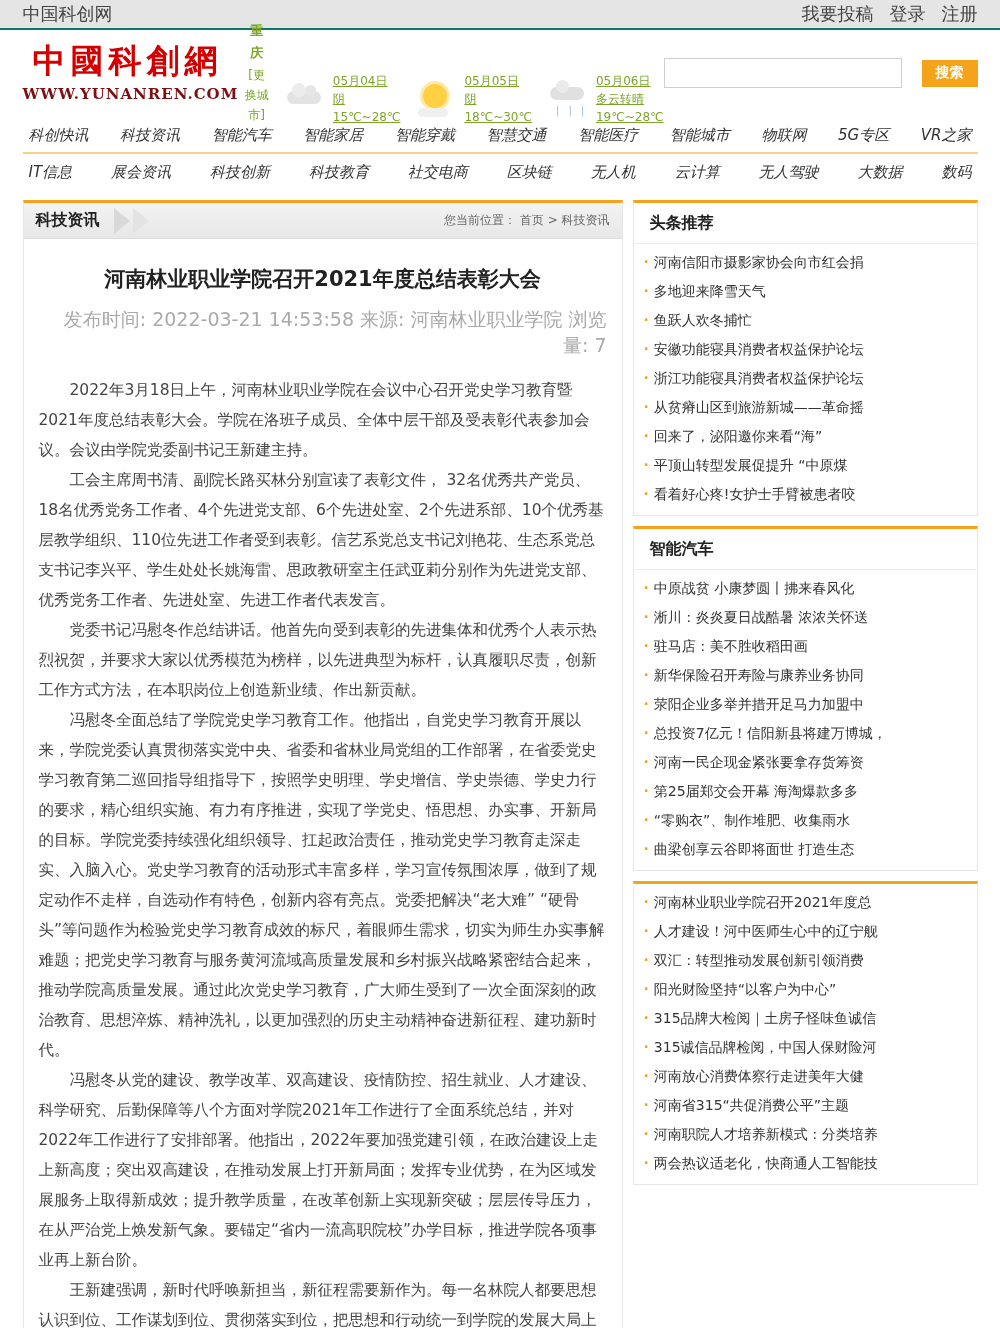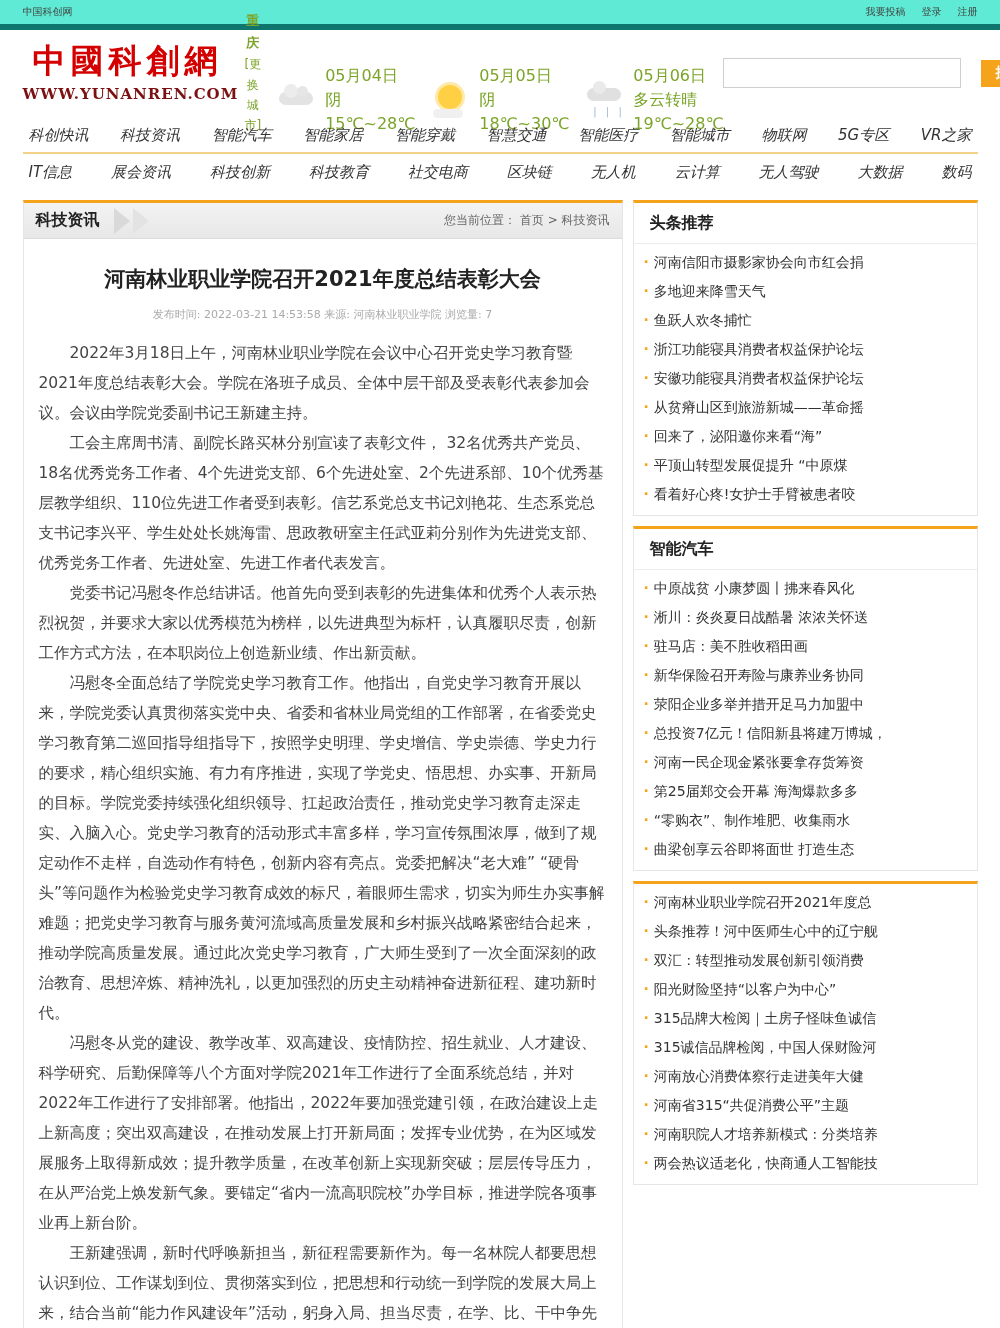--- a/index.html
+++ b/index.html
@@ -6,23 +6,23 @@
   body {
     margin: 0;
     background: #ffffff;
     color: #404040;
     font-family: "DejaVu Sans", "Liberation Sans", sans-serif;
     width: 1000px;
   }
   
   .topbar {
     height: 30px;
-    background: #5eead4;
-    border-bottom: 6px solid #0f766e;
-    font-size: 10px;
+    background: #e5e5e5;
+    border-bottom: 2px solid #0f766e;
+    font-size: 18px;
     color: #444;
   }
   .topbar-inner {
     width: 955px; margin: 0 auto; height: 100%;
     display: flex; justify-content: space-between; align-items: center;
   }
   .topbar-links { display: flex; gap: 16px; }
   .topbar-links span { cursor: pointer; }
   
   .header {
@@ -40,21 +40,21 @@
     font-family: "DejaVu Serif", "Liberation Serif", serif;
     font-weight: bold; font-size: 15px; color: #7b1113; letter-spacing: 1px;
     margin-top: 6px;
   }
   .weather { display: flex; align-items: flex-end; margin-left: 12px; gap: 14px; }
   .weather, .weather * { color: #7ba428; }
   .w-city { text-align: center; font-size: 13px; line-height: 1.7; }
   .w-city .city-name { font-weight: bold; }
   .w-city .change { font-size: 12px; cursor: pointer; }
   .w-day { display: flex; align-items: center; gap: 6px; }
-  .w-info { font-size: 16px; line-height: 1.5; white-space: nowrap; }
+  .w-info { font-size: 12px; line-height: 1.5; white-space: nowrap; text-decoration: underline; }
   .w-icon { width: 44px; height: 40px; position: relative; flex: none; }
   
   .cloud-shape { position: absolute; left: 4px; top: 12px; width: 34px; height: 13px;
     background: #e3e3e3; border-radius: 8px; }
   .cloud-shape::before { content: ""; position: absolute; left: 5px; top: -8px;
     width: 14px; height: 14px; background: #ececec; border-radius: 50%; }
   .cloud-shape::after { content: ""; position: absolute; right: 5px; top: -6px;
     width: 11px; height: 11px; background: #e6e6e6; border-radius: 50%; }
   
   .sun-shape { position: absolute; left: 9px; top: 5px; width: 24px; height: 24px;
@@ -92,21 +92,21 @@
   }
   .left-title { font-size: 16px; font-weight: bold; color: #222; }
   .chevrons { display: flex; margin-left: 14px; }
   .chev { width: 0; height: 0; border-top: 13px solid transparent; border-bottom: 13px solid transparent;
     border-left: 16px solid #d9d9d9; margin-right: 3px; }
   .chev.c2 { border-left-color: #e3e3e3; }
   .breadcrumb { margin-left: auto; font-size: 12px; color: #666; }
   .breadcrumb .bc-link { cursor: pointer; }
   .article { padding: 16px 15px 20px; }
   .article-title { font-size: 21px; font-weight: bold; color: #222; text-align: center; margin: 10px 0 14px; }
-  .article-meta { text-align: center; font-size: 11px; color: #aaa; margin-bottom: 16px; }
+  .article-meta { text-align: right; font-size: 19px; color: #aaa; margin-bottom: 16px; }
   .article-body p { font-size: 15.5px; line-height: 30px; text-indent: 2em; margin: 0; color: #444; }
   
   .right-col { width: 345px; display: flex; flex-direction: column; gap: 10px; }
   .side-box { border: 1px solid #e6e6e6; border-top: 3px solid #f5a31a; background: #fff; padding-bottom: 6px; }
   .side-box h3 { margin: 0; padding: 10px 16px 9px; font-size: 16px; font-weight: bold; color: #222;
     border-bottom: 1px solid #ededed; }
   .side-box ul { list-style: none; margin: 4px 0 0; padding: 0 10px; }
   .side-item { height: 29px; line-height: 29px; font-size: 14px; color: #333;
     white-space: nowrap; overflow: hidden; cursor: pointer; }
   .bullet { color: #f5a31a; margin-right: 5px; font-weight: bold; }
@@ -249,23 +249,23 @@
     <div class="side-box">
       <h3>头条推荐</h3>
       <ul>
 
           <li class="side-item"><span class="bullet">·</span><span>河南信阳市摄影家协会向市红会捐</span></li>
 
           <li class="side-item"><span class="bullet">·</span><span>多地迎来降雪天气</span></li>
 
           <li class="side-item"><span class="bullet">·</span><span>鱼跃人欢冬捕忙</span></li>
 
+          <li class="side-item"><span class="bullet">·</span><span>安徽功能寝具消费者权益保护论坛</span></li>
+
           <li class="side-item"><span class="bullet">·</span><span>浙江功能寝具消费者权益保护论坛</span></li>
-
-          <li class="side-item"><span class="bullet">·</span><span>安徽功能寝具消费者权益保护论坛</span></li>
 
           <li class="side-item"><span class="bullet">·</span><span>从贫瘠山区到旅游新城——革命摇</span></li>
 
 
           <li class="side-item"><span class="bullet">·</span><span>回来了，泌阳邀你来看“海”</span></li>
 
           <li class="side-item"><span class="bullet">·</span><span>平顶山转型发展促提升 “中原煤</span></li>
 
           <li class="side-item"><span class="bullet">·</span><span>看着好心疼!女护士手臂被患者咬</span></li>
         </ul>
@@ -295,21 +295,21 @@
 
           <li class="side-item"><span class="bullet">·</span><span>曲梁创享云谷即将面世 打造生态</span></li>
         </ul>
     </div>
 
     <div class="side-box">
       <ul>
 
           <li class="side-item"><span class="bullet">·</span><span>河南林业职业学院召开2021年度总</span></li>
 
-          <li class="side-item"><span class="bullet">·</span><span>头条推荐！河中医师生心中的辽宁舰</span></li>
+          <li class="side-item"><span class="bullet">·</span><span>人才建设！河中医师生心中的辽宁舰</span></li>
 
           <li class="side-item"><span class="bullet">·</span><span>双汇：转型推动发展创新引领消费</span></li>
 
           <li class="side-item"><span class="bullet">·</span><span>阳光财险坚持“以客户为中心”</span></li>
 
           <li class="side-item"><span class="bullet">·</span><span>315品牌大检阅｜土房子怪味鱼诚信</span></li>
 
           <li class="side-item"><span class="bullet">·</span><span>315诚信品牌检阅，中国人保财险河</span></li>
 
           <li class="side-item"><span class="bullet">·</span><span>河南放心消费体察行走进美年大健</span></li>

